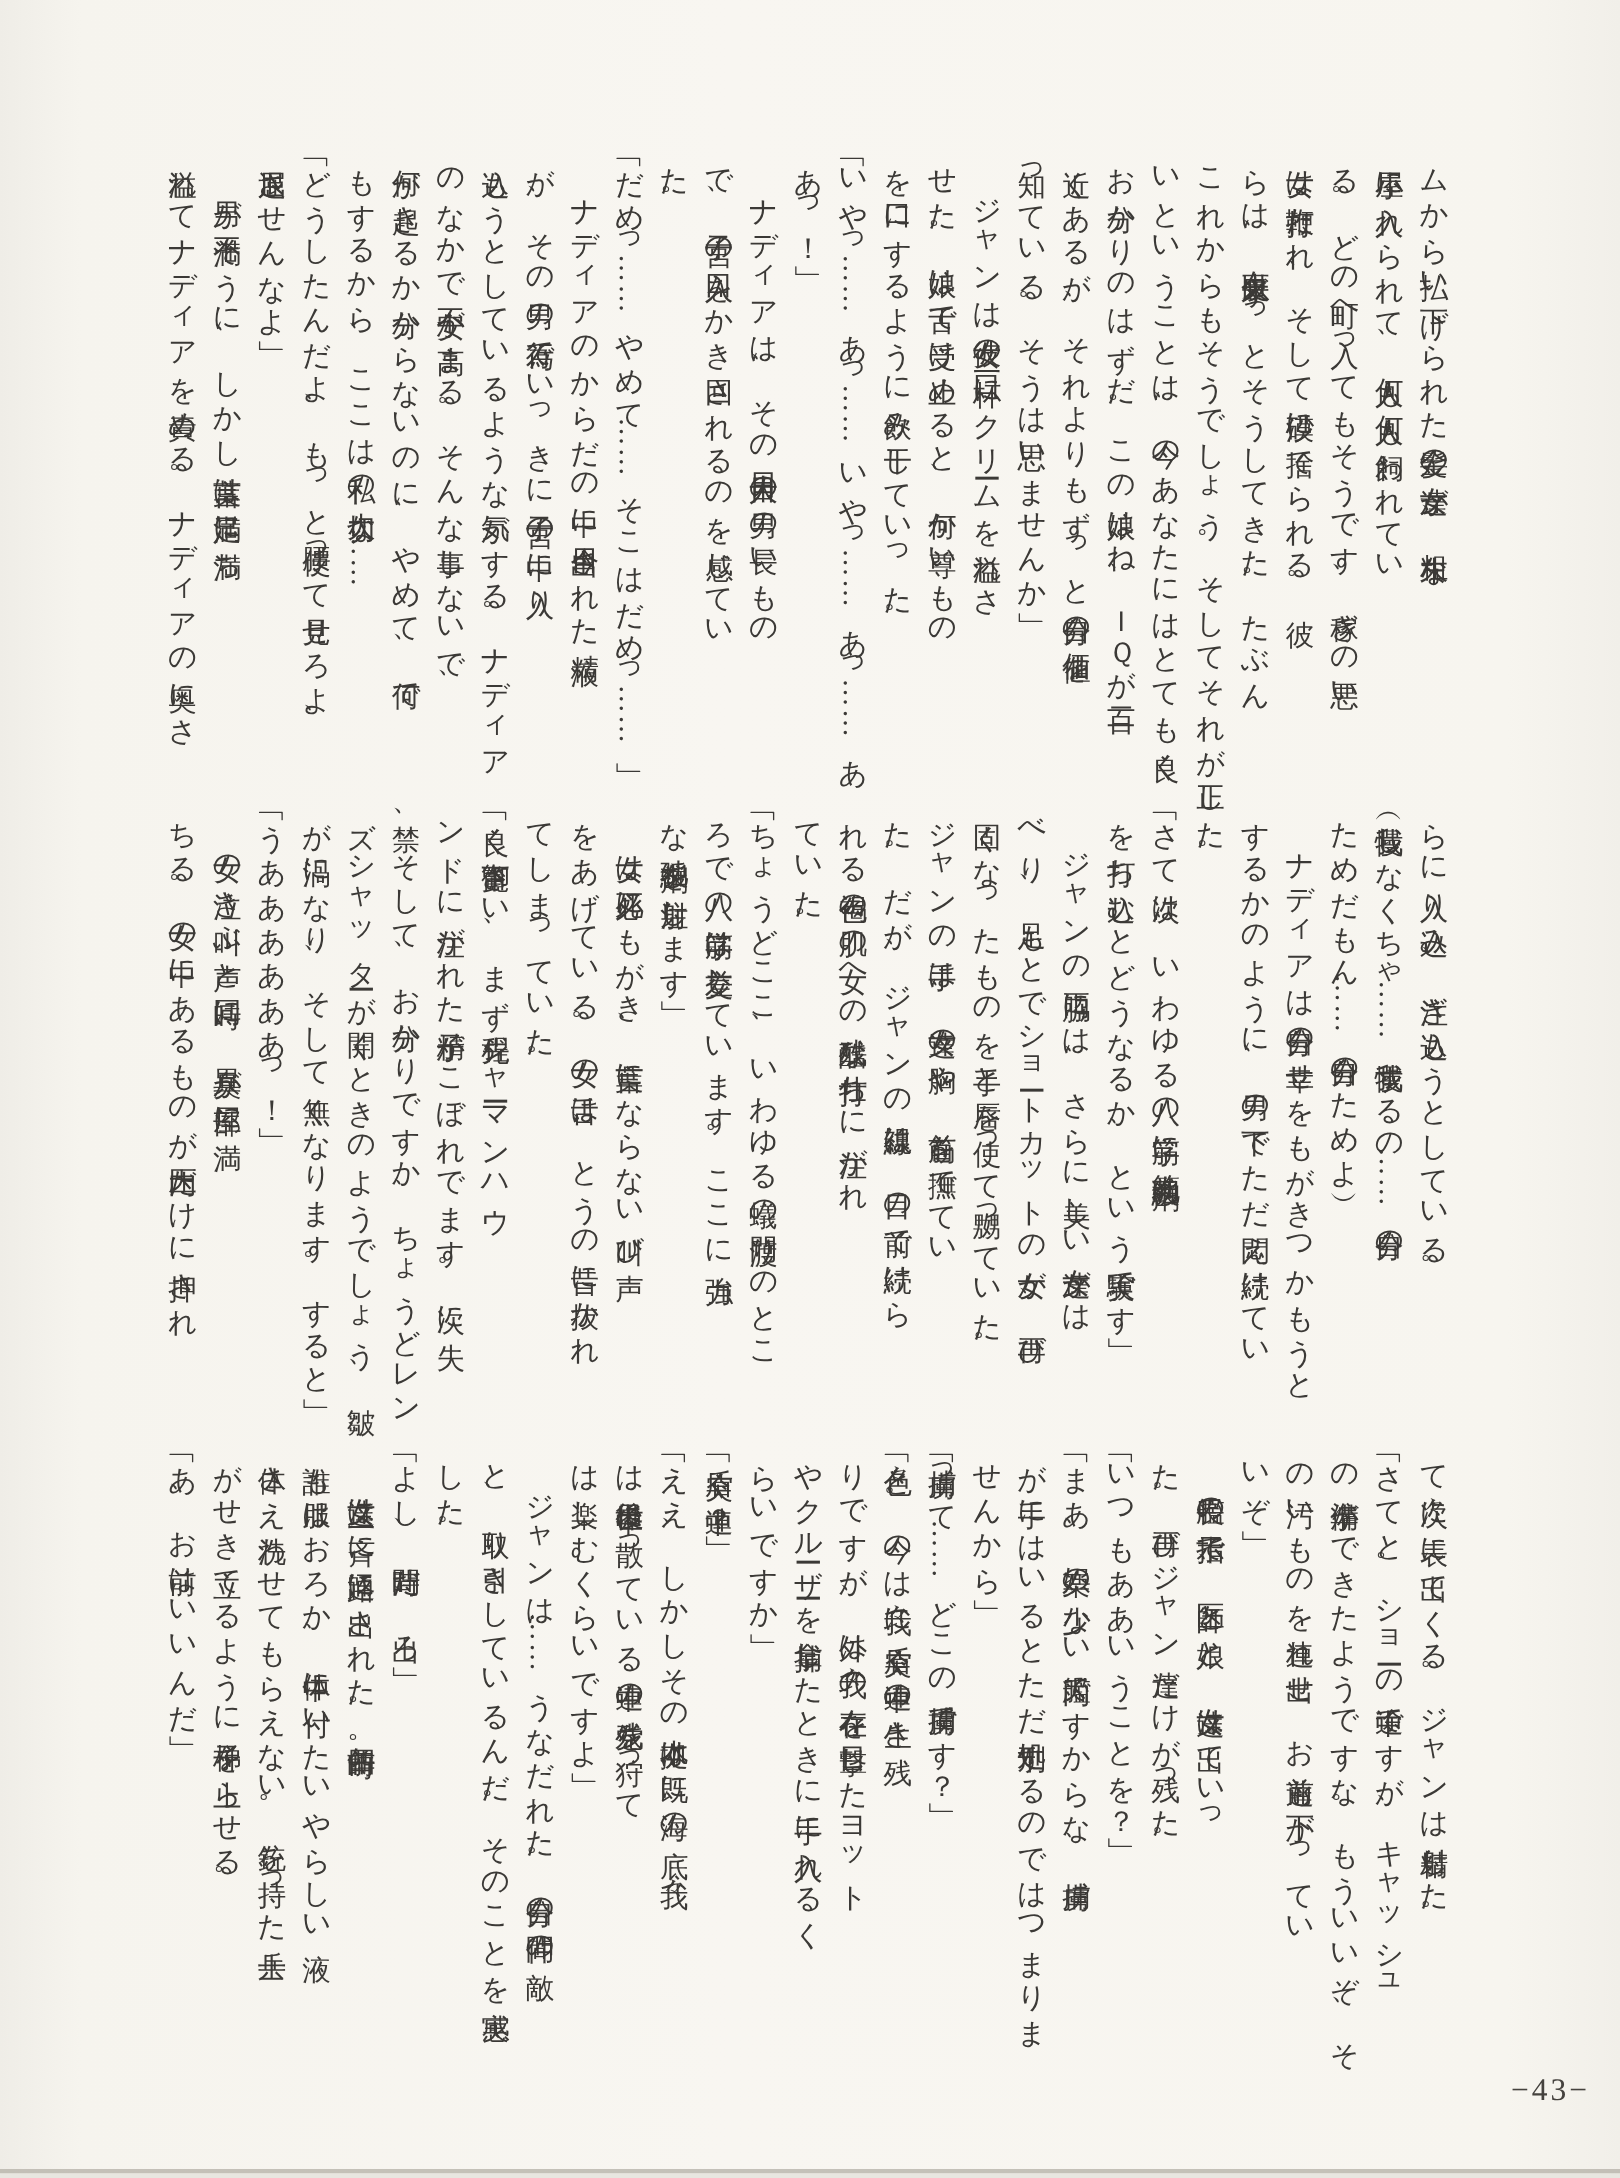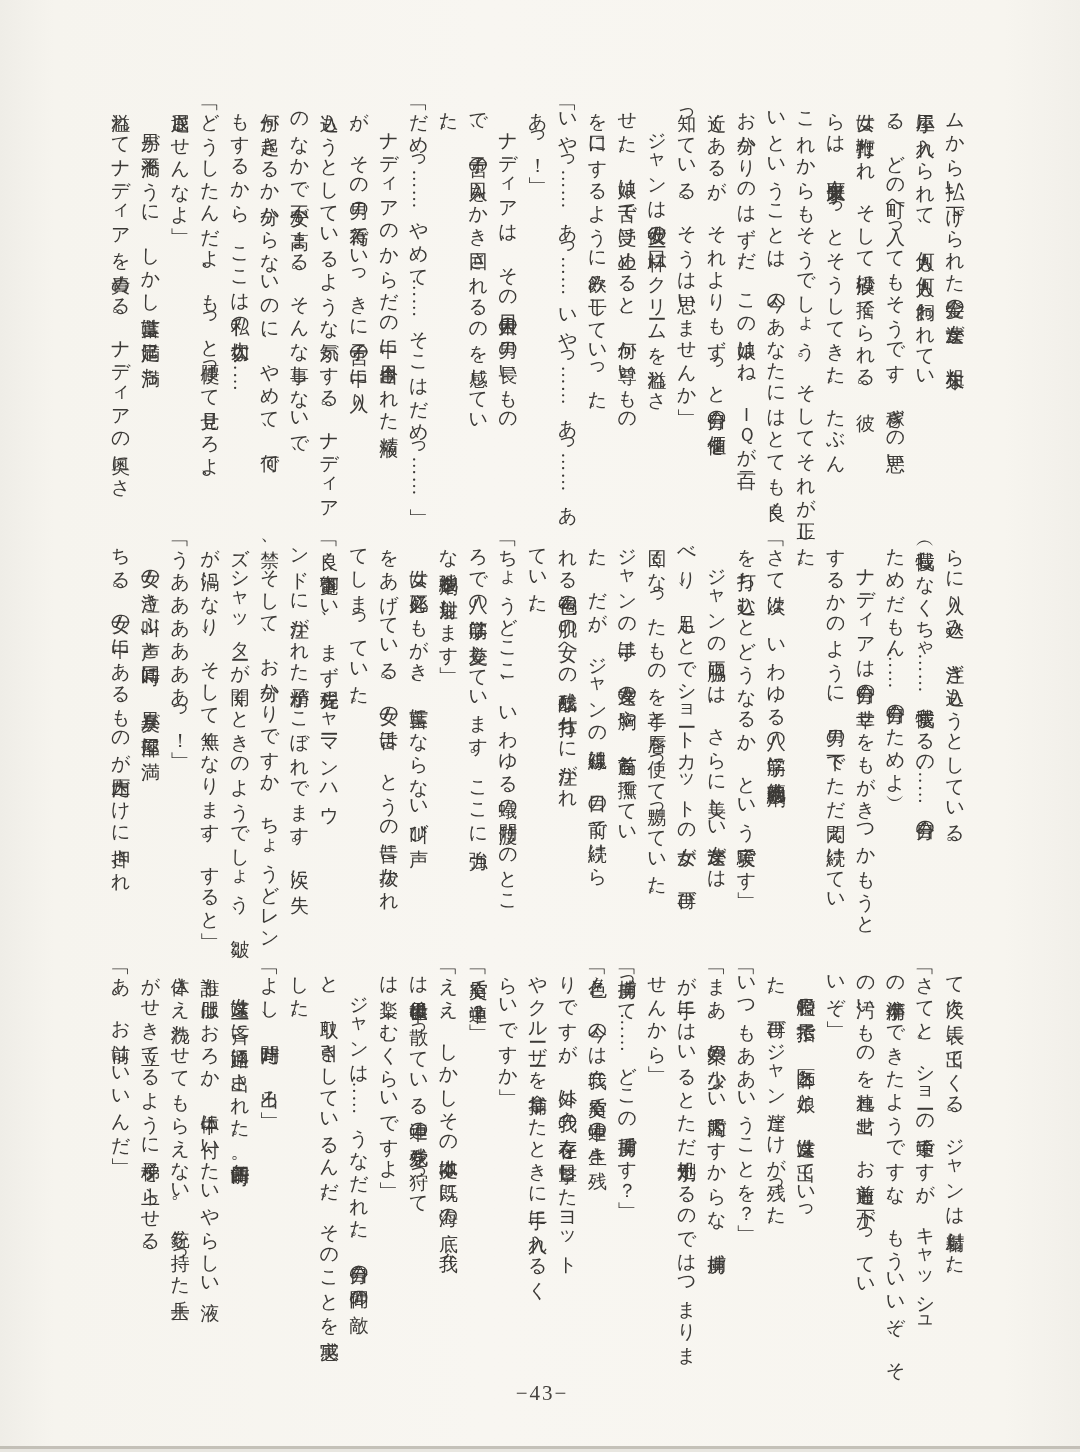--- a/index.html
+++ b/index.html
@@ -36,21 +36,21 @@
   }
   .vblock-top    { top: 99px;  }
   .vblock-middle { top: 535px; }
   .vblock-bottom { top: 963px; }
 
   .page-number {
     position: absolute;
     top: 1381px;
     left: 0;
     right: 20px;
-    text-align: center;
+    text-align: right;
     font-size: 21px;
     letter-spacing: 2px;
     color: #45423e;
     padding-left: 24px;
   }
   
   .bottom-edge-line {
     position: absolute;
     left: 0;
     right: 0;

